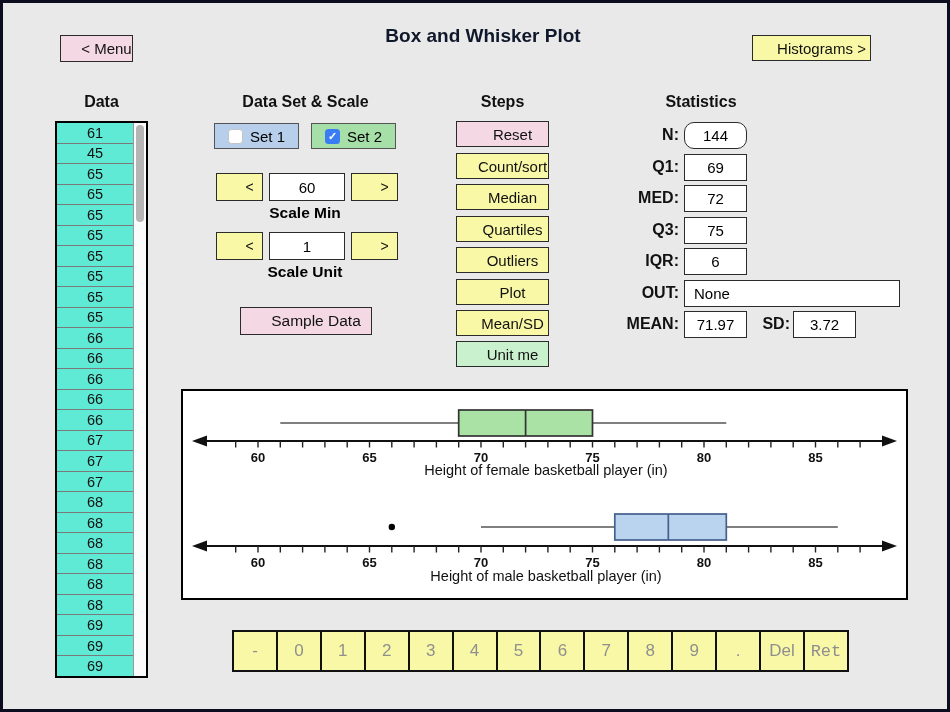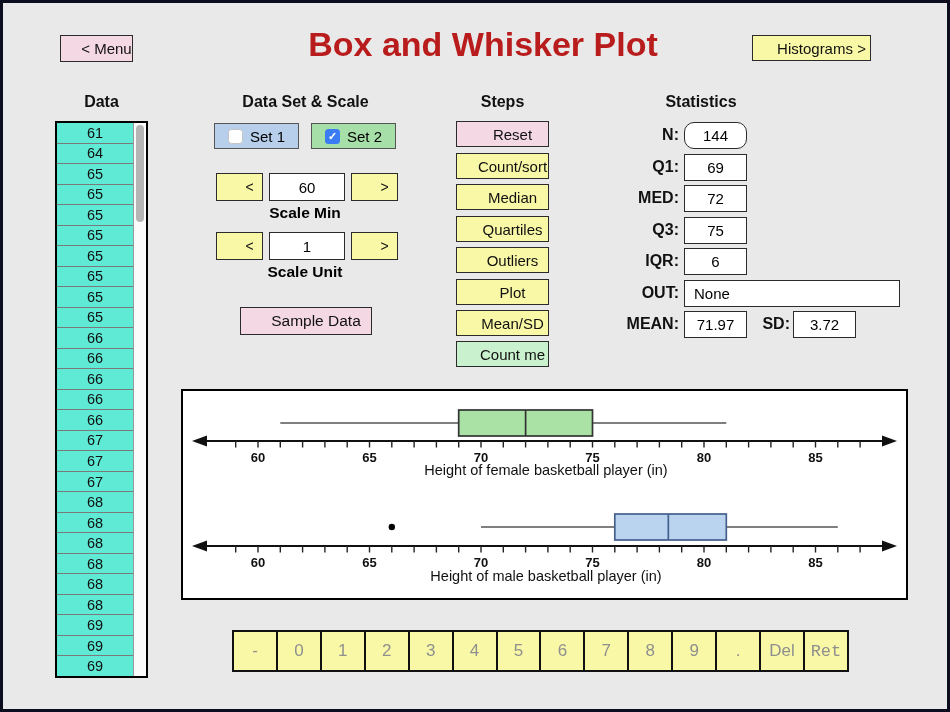--- a/index.html
+++ b/index.html
@@ -11,21 +11,21 @@
   .btn{
     position:absolute;display:flex;align-items:center;justify-content:center;
     border:1.5px solid #2b2b2b;font-size:15px;color:#111;cursor:pointer;padding-left:20px;
   }
   .pink{background:#f4d9e4;}
   .yellow{background:#f9f8a6;}
   .green{background:#c9f1cd;}
   .heading{position:absolute;font-size:16px;font-weight:bold;color:#111;text-align:center;}
   
   #title{position:absolute;left:16px;right:0;top:22px;text-align:center;
-    font-size:34px;font-weight:bold;color:#b91c1c;}
+    font-size:19px;font-weight:bold;color:#0f172a;}
   
   #data-list{position:absolute;left:52px;top:118px;width:93px;height:557px;
     background:#5eead4;border:2px solid #000;display:flex;}
   #data-rows{flex:1;display:flex;flex-direction:column;}
   .data-row{flex:1;display:flex;align-items:center;justify-content:center;
     font-size:14.5px;color:#111;border-bottom:1px solid #7a7a7a;}
   .data-row:last-child{border-bottom:none;}
   #data-scrollbar{position:relative;width:13px;border-left:1.5px solid #999;background:#fbfbfb;}
   #data-scroll-thumb{position:absolute;left:1.5px;top:2px;width:8.5px;height:97px;
     background:#b5b5b5;border-radius:5px;}
@@ -68,21 +68,21 @@
   <div class="btn pink" style="left:57px;top:32px;width:73px;height:27px;">&lt; Menu</div>
   <div id="title">Box and Whisker Plot</div>
   <div class="btn yellow" style="left:749px;top:32px;width:119px;height:26px;">Histograms &gt;</div>
 
   <div class="heading" style="left:52px;top:90px;width:93px;">Data</div>
   <div id="data-list">
     <div id="data-rows" data-list="data_panel.values">
 
         <div class="data-row">61</div>
 
-        <div class="data-row">64</div>
+        <div class="data-row">45</div>
 
         <div class="data-row">65</div>
 
         <div class="data-row">65</div>
 
         <div class="data-row">65</div>
 
         <div class="data-row">65</div>
 
         <div class="data-row">65</div>
@@ -156,21 +156,21 @@
   <div class="btn pink" style="left:237px;top:304px;width:132px;height:28px;font-size:15.5px;">Sample Data</div>
 
   <div class="heading" style="left:453px;top:90px;width:93px;">Steps</div>
   <div class="btn pink step-btn" style="top:118px;">Reset</div>
   <div class="btn yellow step-btn" style="top:150px;">Count/sort</div>
   <div class="btn yellow step-btn" style="top:181px;">Median</div>
   <div class="btn yellow step-btn" style="top:213px;">Quartiles</div>
   <div class="btn yellow step-btn" style="top:244px;">Outliers</div>
   <div class="btn yellow step-btn" style="top:276px;">Plot</div>
   <div class="btn yellow step-btn" style="top:307px;">Mean/SD</div>
-  <div class="btn green step-btn" style="top:338px;">Count me</div>
+  <div class="btn green step-btn" style="top:338px;">Unit me</div>
 
   <div class="heading" style="left:647px;top:90px;width:102px;">Statistics</div>
 
   <div class="stat-label" style="left:596px;top:123px;">N:</div>
   <div class="stat-field" style="left:681px;top:119px;width:63px;border-radius:10px;">144</div>
 
   <div class="stat-label" style="left:596px;top:155px;">Q1:</div>
   <div class="stat-field" style="left:681px;top:151px;width:63px;">69</div>
 
   <div class="stat-label" style="left:596px;top:186px;">MED:</div>

